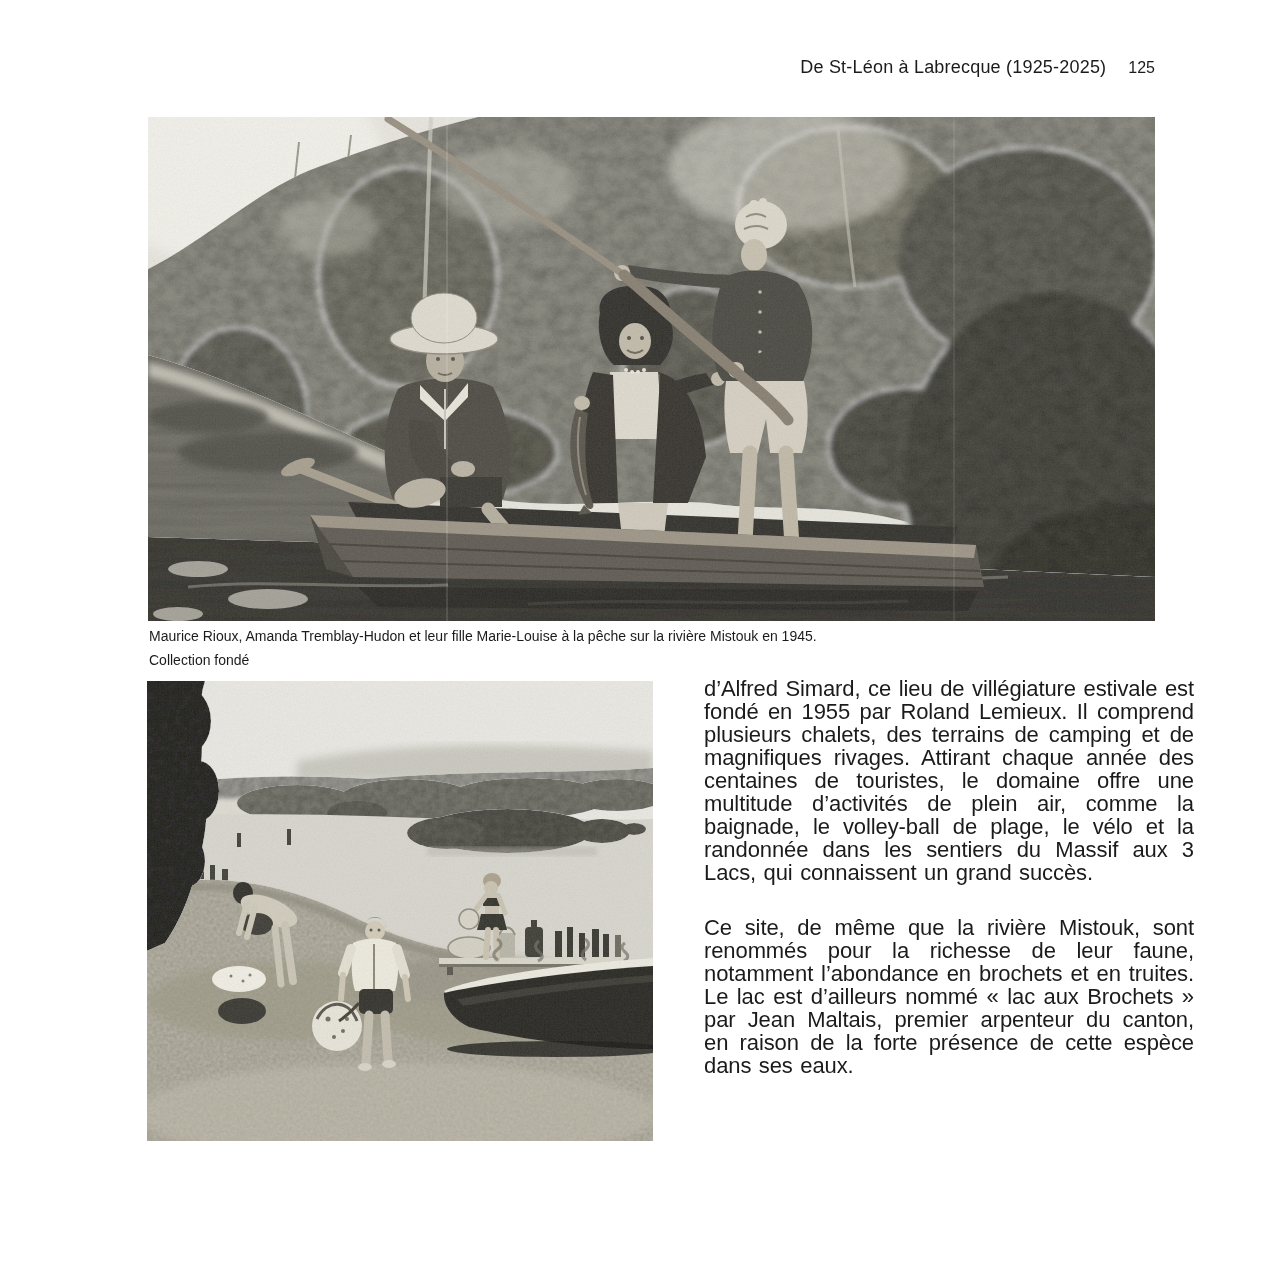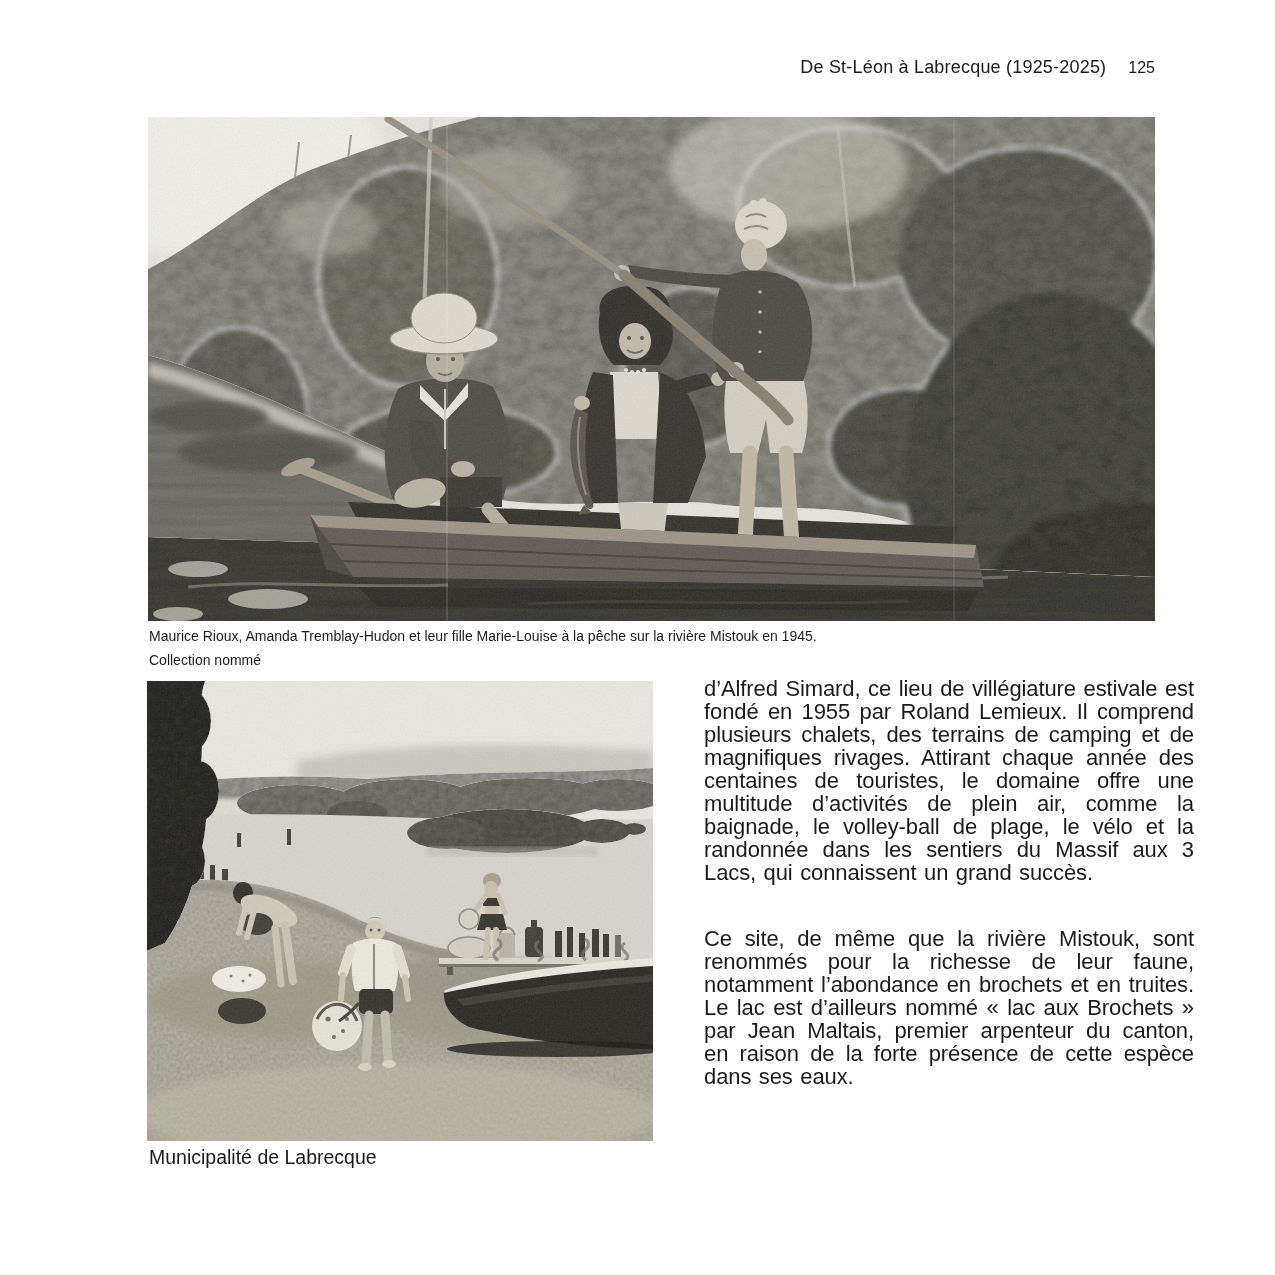--- a/index.html
+++ b/index.html
@@ -12,21 +12,21 @@
   .photo{position:absolute;overflow:hidden;background:#d8d6cf;}
   .photo svg{display:block;width:100%;height:100%;}
   .photo1{left:148px;top:117px;width:1007px;height:504px;}
   .photo2{left:147px;top:681px;width:506px;height:460px;}
   .caption1{position:absolute;left:149px;top:624px;width:1015px;font-size:14px;line-height:24px;}
   .caption1 .cap-line{display:block;white-space:nowrap;}
   .caption2{position:absolute;left:149px;top:1146px;width:500px;font-size:19.5px;}
   .textcol{position:absolute;left:704px;top:677px;width:490px;
            font-size:22px;line-height:23px;text-align:justify;letter-spacing:-0.1px;word-spacing:1.5px;}
   .textcol p{margin:0;}
-  .textcol p + p{margin-top:43px;}
+  .textcol p + p{margin-top:32px;}
 </style>
 </head>
 <body>
 
 <div class="page">
 
   <div class="running-head">
     <span class="head-title">De St-Léon à Labrecque (1925-2025)</span>
     <span class="head-folio">125</span>
   </div>
@@ -212,21 +212,21 @@
       </g>
 
       <rect width="1007" height="504" filter="url(#grain)"></rect>
       <rect x="298" width="2" height="504" fill="#ffffff" opacity="0.12"></rect>
       <rect x="805" width="2" height="504" fill="#ffffff" opacity="0.08"></rect>
     </svg>
   </div>
 
   <div class="caption1">
     <span class="cap-line">Maurice Rioux, Amanda Tremblay-Hudon et leur fille Marie-Louise à la pêche sur la rivière Mistouk en 1945.</span>
-    <span class="cap-line">Collection nommé</span>
+    <span class="cap-line">Collection fondé</span>
   </div>
 
   <div class="photo photo2">
     <svg viewBox="0 0 506 460" preserveAspectRatio="none">
       <defs>
         <filter id="fol2" x="-10%" y="-10%" width="120%" height="120%">
           <feTurbulence type="fractalNoise" baseFrequency="0.14" numOctaves="3" seed="9" result="t"></feTurbulence>
           <feColorMatrix in="t" type="saturate" values="0" result="tg"></feColorMatrix>
           <feComponentTransfer in="tg" result="tc">
             <feFuncR type="linear" slope="0.8" intercept="0.45"></feFuncR>
@@ -393,22 +393,19 @@
         <path d="M297,310 C330,295 420,283 506,277 L506,287 C420,293 340,303 302,316 Z" fill="#eceadf"></path>
         <path d="M297,312 C340,302 430,290 506,285 L506,368 C440,368 360,356 322,346 C305,338 296,324 297,312 Z" fill="#24231e"></path>
         <path d="M310,318 C380,306 450,298 506,294 L506,301 C450,305 384,313 316,325 Z" fill="#3e3c34" opacity="0.8"></path>
         <ellipse cx="410" cy="368" rx="110" ry="8" fill="#151410" opacity="0.8"></ellipse>
       </g>
 
       <rect width="506" height="460" filter="url(#grain)"></rect>
     </svg>
   </div>
 
-  <div class="caption2">
-    <span>Municipalité de Labrecque</span>
-  </div>
 
   <div class="textcol">
     <p>d’Alfred Simard, ce lieu de villégiature estivale est fondé en 1955 par Roland Lemieux. Il comprend plusieurs chalets, des terrains de camping et de magnifiques rivages. Attirant chaque année des centaines de touristes, le domaine offre une multitude d’activités de plein air, comme la baignade, le volley-ball de plage, le vélo et la randonnée dans les sentiers du Massif aux 3 Lacs, qui connaissent un grand succès.</p>
     <p>Ce site, de même que la rivière Mistouk, sont renommés pour la richesse de leur faune, notamment l’abondance en brochets et en truites. Le lac est d’ailleurs nommé « lac aux Brochets » par Jean Maltais, premier arpenteur du canton, en raison de la forte présence de cette espèce dans ses eaux.</p>
   </div>
 
 </div>
 
 </body></html>

